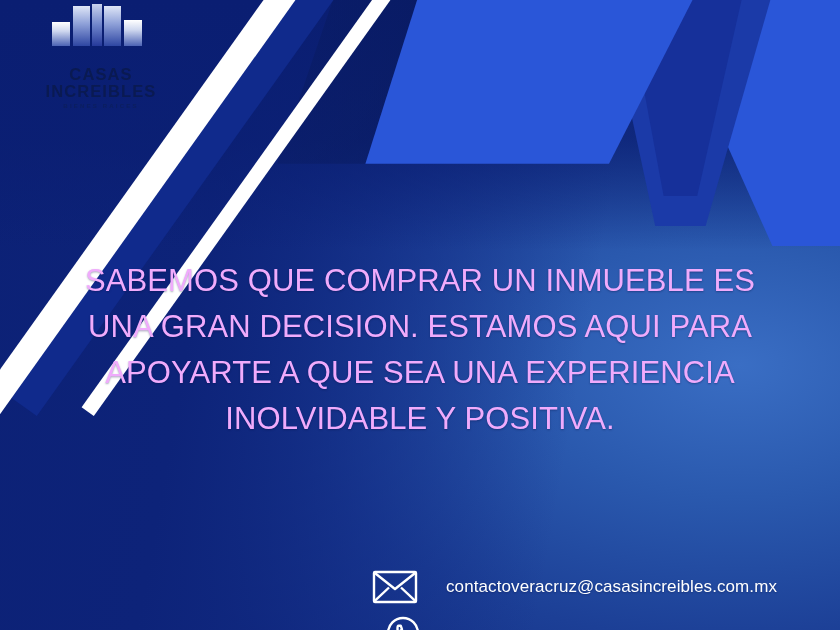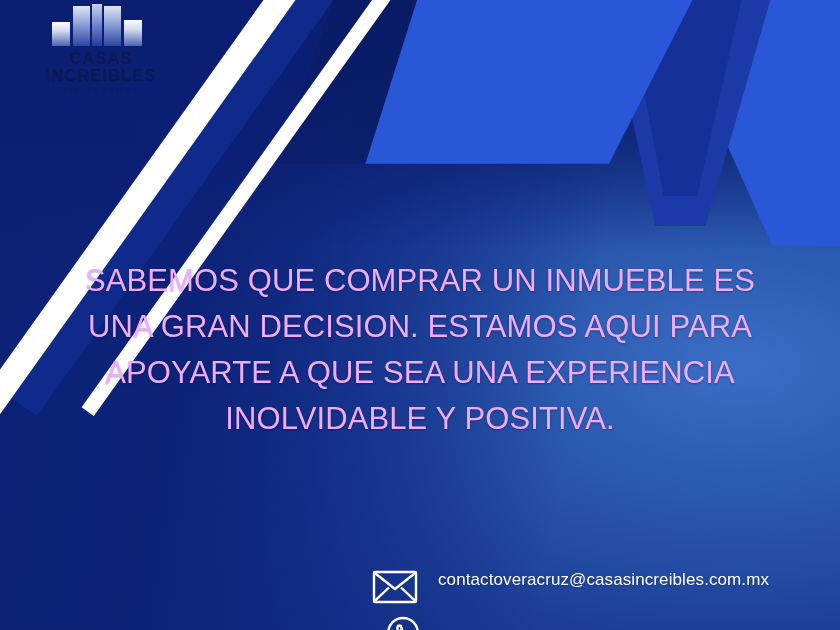--- a/index.html
+++ b/index.html
@@ -133,21 +133,21 @@
   .tower {
     position: absolute;
     bottom: 0;
   }
   .t1 { left: 10px;  width: 18px; height: 24px; background: linear-gradient(180deg,#ffffff 0%, #cfd8ef 38%, #4c63b4 100%); }
   .t2 { left: 31px;  width: 17px; height: 40px; background: linear-gradient(180deg,#dfe6f7 0%, #8ea0d8 45%, #2e46a2 100%); }
   .t3 { left: 50px;  width: 10px; height: 42px; background: linear-gradient(180deg,#c9d3ee 0%, #6f84cb 50%, #25399a 100%); }
   .t4 { left: 62px;  width: 17px; height: 40px; background: linear-gradient(180deg,#dfe6f7 0%, #8ea0d8 45%, #2e46a2 100%); }
   .t5 { left: 82px;  width: 18px; height: 26px; background: linear-gradient(180deg,#ffffff 0%, #cfd8ef 38%, #4c63b4 100%); }
   .logo-name {
-    margin-top: 4px;
+    margin-top: 20px;
     text-align: center;
     color: #0a1a52;
     font-size: 16.5px;
     font-weight: 700;
     letter-spacing: 1.1px;
     line-height: 1;
     font-family: "Liberation Sans", sans-serif;
   }
   .logo-sub {
     margin-top: 4px;
@@ -175,21 +175,22 @@
     text-shadow: 0 1px 2px rgba(4,14,60,0.35);
     white-space: pre-line;
   }
 
   
   .contact {
     position: absolute;
     left: 372px;
     top: 570px;
     display: flex;
-    gap: 20px;
+    align-items: center;
+    gap: 28px;
   }
   .mail-icon { width: 46px; height: 34px; display: block; }
   .contact-email {
     color: #ffffff;
     font-size: 17px;
     letter-spacing: 0.1px;
     font-family: "Liberation Sans", sans-serif;
     text-shadow: 0 1px 2px rgba(4,14,60,0.3);
   }
   .phone-icon-wrap {

